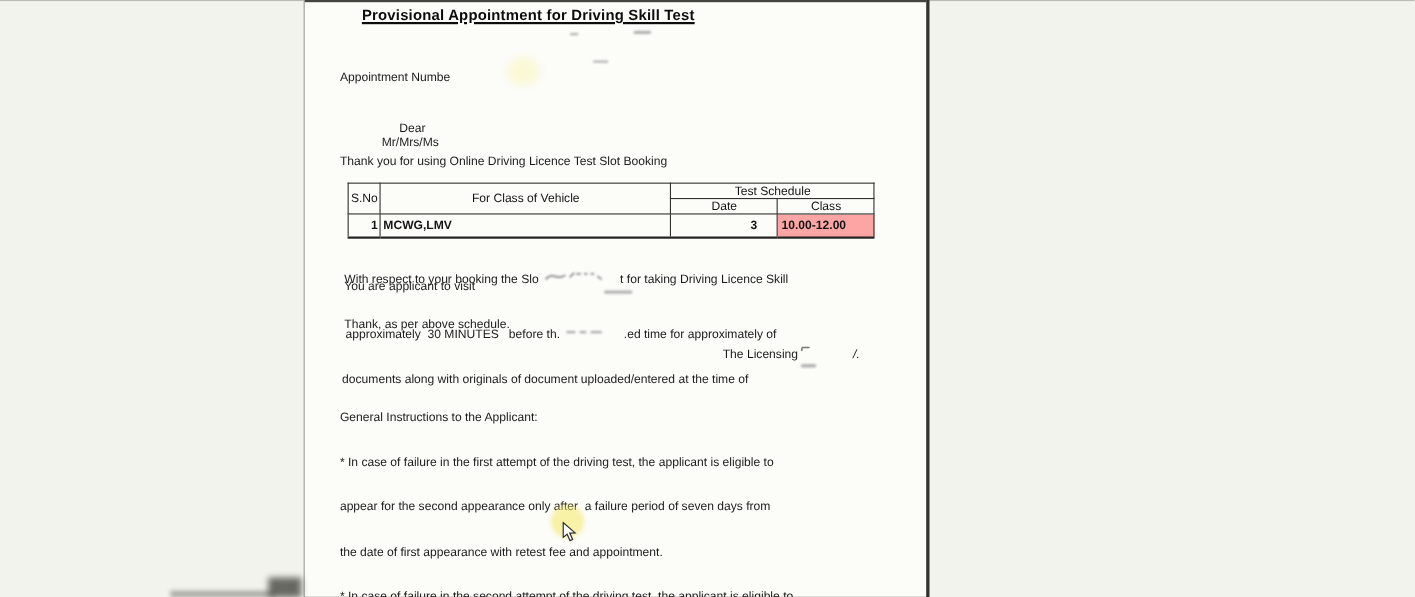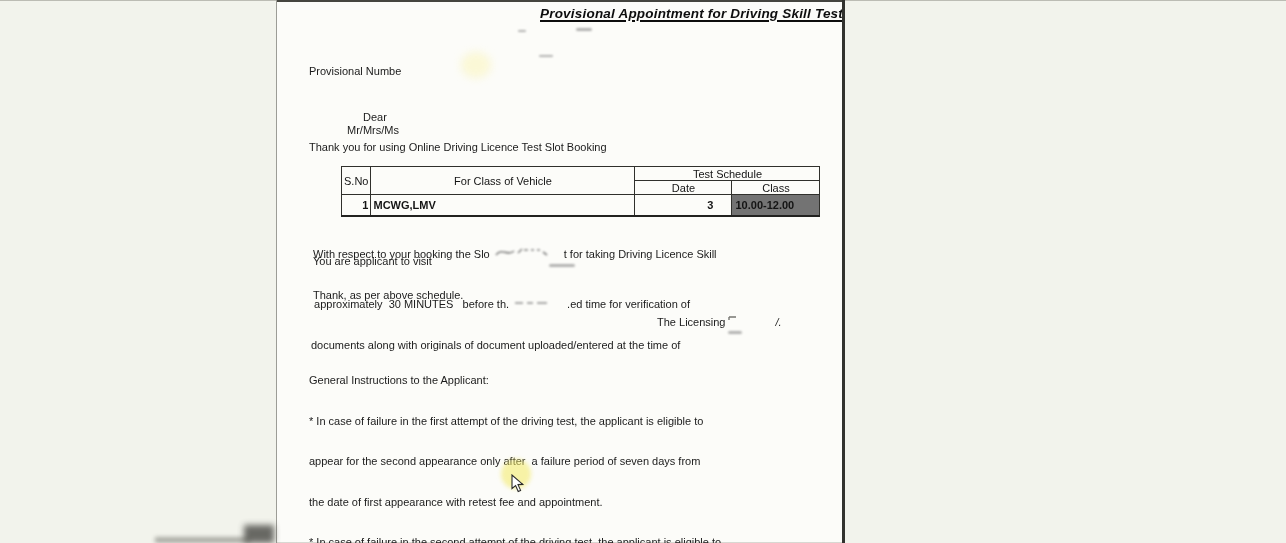--- a/index.html
+++ b/index.html
@@ -16,25 +16,24 @@
     background:#fcfcf9;
     border-left:1px solid #9c9c96;
   }
   .doc-top-line { position:absolute; left:0; top:0; width:100%; height:2px; background:#45453f; }
   .page-fold { position:absolute; left:842px; top:0; width:3px; height:543px; background:#32322e; }
   .doc-bottom-line { position:absolute; left:0; bottom:0; width:100%; height:1px; background:#d8d8d2; }
 
   .abs { position:absolute; }
   .txt { font-size:11px; line-height:13.5px; white-space:pre-wrap; }
   .title {
-    left:52px; top:6px; width:514px; text-align:right;
+    left:52px; top:6px; width:514px; text-align:left;
     font-size:13.5px; font-weight:bold; letter-spacing:.2px;
     text-decoration:underline; text-decoration-thickness:1.5px; text-underline-offset:2px;
     color:#0d0d0d;
-    font-style:italic;
   }
   .smudge { background:#777; opacity:.55; filter:blur(1px); border-radius:2px; }
   .yellow-spot { background:rgba(250,240,150,.35); filter:blur(4px); border-radius:50%; }
 
   table.schedule {
     border-collapse:collapse;
     font-size:11px;
     color:#141414;
   }
   table.schedule td, table.schedule th {
@@ -69,60 +68,60 @@
   <div class="doc-bottom-line"></div>
 
   <div class="abs title">Provisional Appointment for Driving Skill Test</div>
 
   <div class="abs smudge" style="left:241px; top:30px; width:8px; height:2px;"></div>
   <div class="abs smudge" style="left:299px; top:28px; width:16px; height:3px;"></div>
   <div class="abs smudge" style="left:262px; top:55px; width:14px; height:2px;"></div>
 
   <div class="abs yellow-spot" style="left:184px; top:52px; width:30px; height:26px;"></div>
 
-  <div class="abs txt" style="left:32px; top:65px;">Provisional Numbe</div>
+  <div class="abs txt" style="left:32px; top:65px;">Appointment Numbe</div>
 
   <div class="abs txt" style="left:38px; top:111px;padding-left:48px;">Dear</div>
   <div class="abs txt" style="left:70px; top:124px;">Mr/Mrs/Ms</div>
   <div class="abs txt" style="left:32px; top:141px;">Thank you for using Online Driving Licence Test Slot Booking</div>
 
-  <table class="schedule abs" style="left:39px; top:166px;margin-left:25px;">
+  <table class="schedule abs" style="left:39px; top:166px;">
     <tbody>
       <tr>
         <td class="c-sno" rowspan="2">S.No</td>
         <td class="c-veh center" rowspan="2">For Class of Vehicle</td>
         <td class="center" colspan="2">Test Schedule</td>
       </tr>
       <tr>
         <td class="c-date center">Date</td>
         <td class="c-time center">Class</td>
       </tr>
       <tr class="data">
         <td style="text-align:right;">1</td>
         <td>MCWG,LMV</td>
         <td style="text-align:right; padding-right:18px;">3</td>
-        <td style="background:#737373; padding-left:3px;">10.00-12.00</td>
+        <td style="background:#fca5a5; padding-left:3px;">10.00-12.00</td>
       </tr>
     </tbody>
   </table>
 
   <div class="abs txt" style="left:36px; top:221px; width:500px;">
     <div><span>With respect to your booking the Slo</span><span class="spacer-inline" style="width:74px; position:relative;"><svg width="60" height="14" style="position:absolute; left:4px; top:-12px; filter:blur(1px); opacity:.7;">
             <path d="M2 10 C 8 2, 14 12, 20 6 M24 8 l4 -4 M30 5 h4 M37 5 h3 M43 5 h3 M49 7 l4 3" stroke="#555" stroke-width="1.6" fill="none"></path>
           </svg></span><span>t for taking Driving Licence Skill</span></div>
     <div>Thank, as per above schedule.</div>
   </div>
 
   <div class="abs txt" style="left:36px; top:255px;">You are applicant to visit</div>
   <div class="abs smudge" style="left:272px; top:264px; width:26px; height:3px;"></div>
 
   <div class="abs txt" style="left:34px; top:271px; width:505px;">
     <div><span> approximately  30 MINUTES   before th.</span><span class="spacer-inline" style="width:58px; position:relative;"><svg width="48" height="8" style="position:absolute; left:4px; top:-8px; filter:blur(1.2px); opacity:.55;">
             <path d="M2 4 h8 M14 4 h6 M24 4 h10" stroke="#666" stroke-width="2" fill="none"></path>
-          </svg></span><span>.ed time for verification of</span></div>
+          </svg></span><span>.ed time for approximately of</span></div>
     <div>documents along with originals of document uploaded/entered at the time of</div>
   </div>
 
   <div class="abs txt" style="left:380px; top:316px;"><span>The Licensing</span><span class="spacer-inline" style="width:50px; position:relative;"><svg width="46" height="12" style="position:absolute; left:1px; top:-11px; opacity:.75;">
           <path d="M2 3 h7 M2 3 v3" stroke="#4a4a46" stroke-width="1.4" fill="none" style="filter:blur(.6px);"></path>
         </svg></span><span style="font-style:italic;">/.</span></div>
   <div class="abs smudge" style="left:451px; top:331px; width:14px; height:2.5px;"></div>
 
   <div class="abs txt" style="left:32px; top:347px; width:502px;">
     <div>General Instructions to the Applicant:</div>

